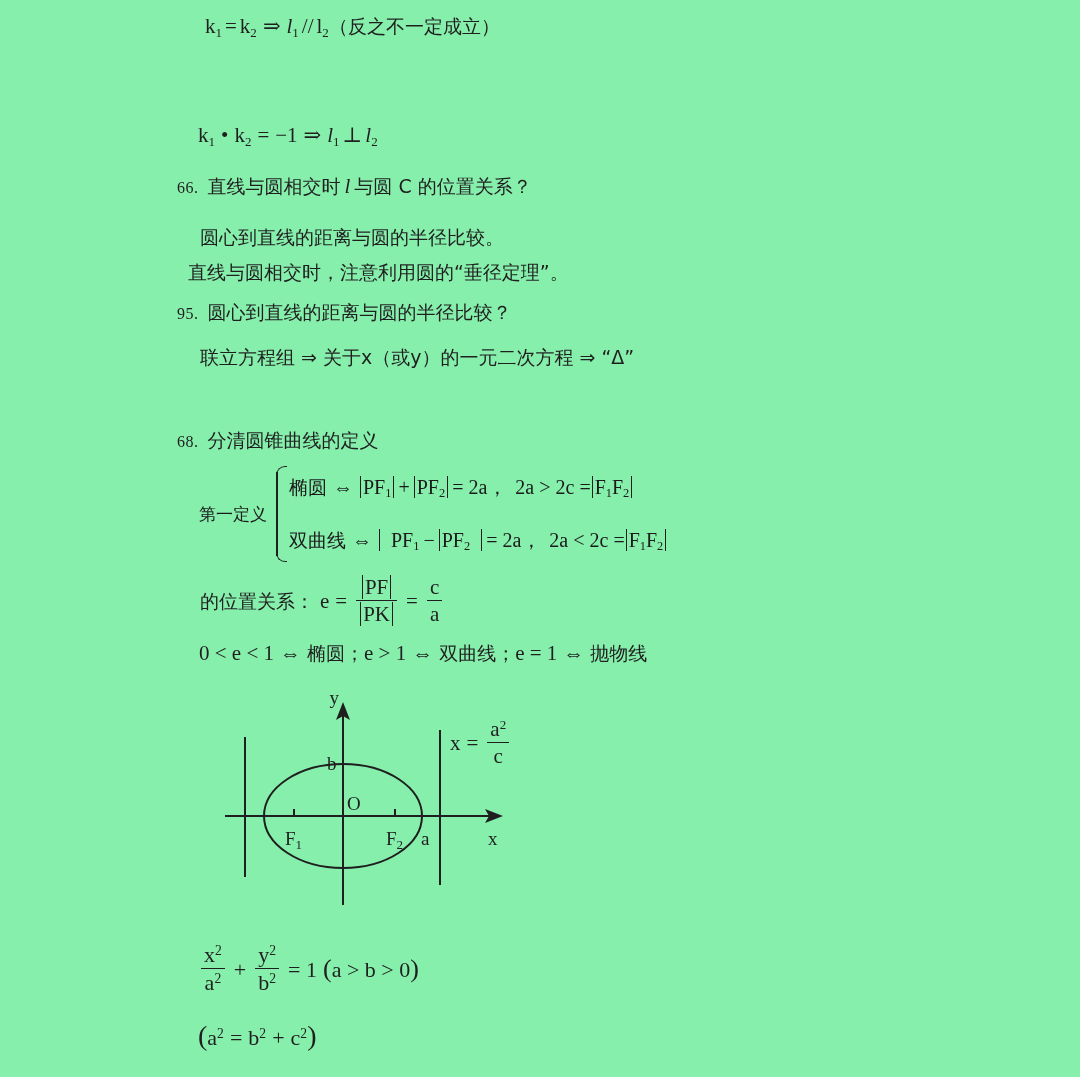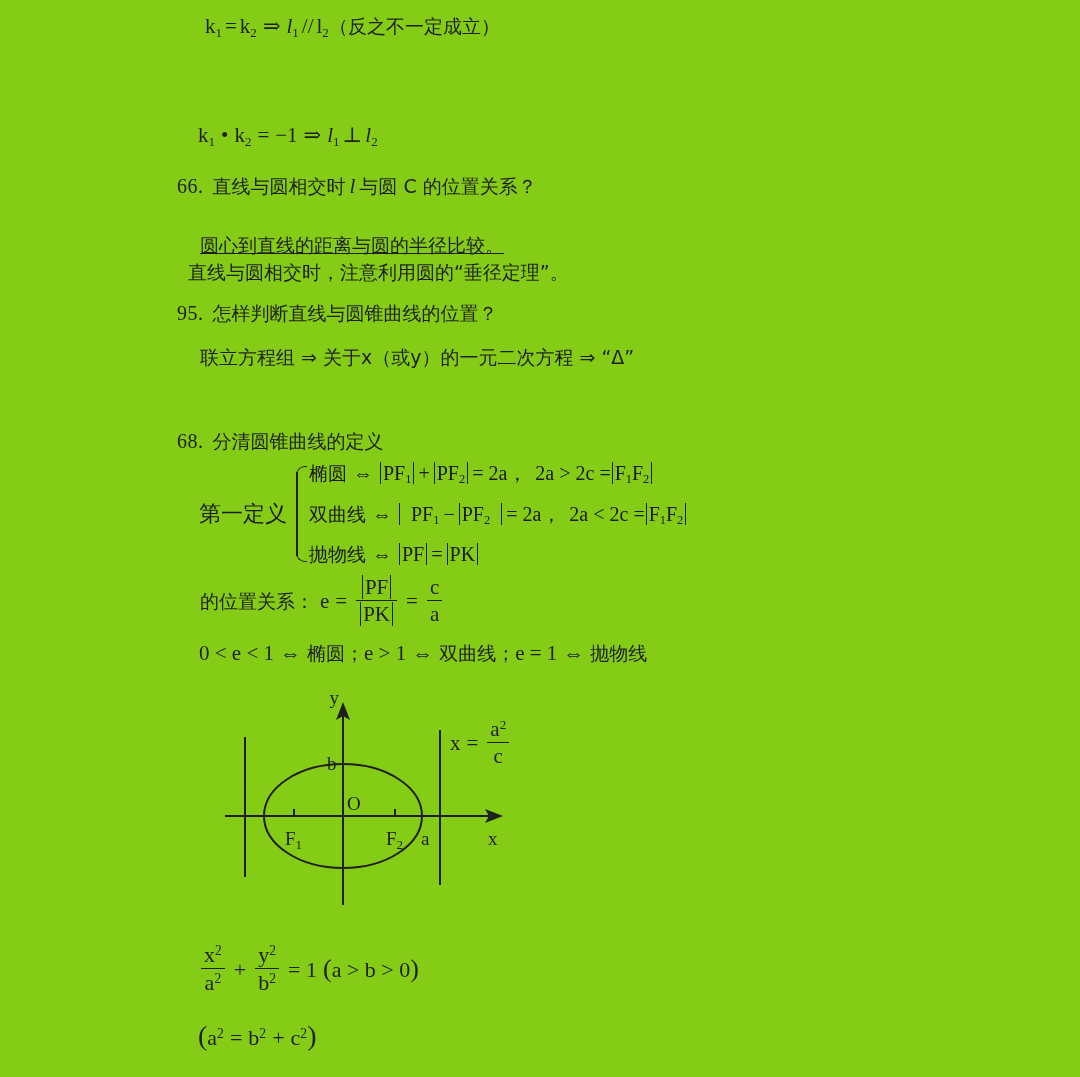--- a/index.html
+++ b/index.html
@@ -13,32 +13,32 @@
     height: 1077px;
     position: relative;
     font-family: "Liberation Serif", "DejaVu Serif", serif;
     color: #1a1a1a;
     overflow: hidden;
   }
   .page {
     position: relative;
     width: 1080px;
     height: 1077px;
-    background: #84cc16;
+    background: #86efac;
   }
 
   
   .line {
     position: absolute;
     white-space: nowrap;
     color: #1f1f1f;
     line-height: 1;
   }
   .q-num {
-    font-size: 20px;
+    font-size: 16px;
     letter-spacing: 0.5px;
   }
   .math {
     font-size: 21px;
     font-family: "Liberation Serif", "DejaVu Serif", serif;
   }
   .cn {
     font-family: "DejaVu Sans", "Liberation Sans", sans-serif;
     font-size: 19px;
   }
@@ -97,21 +97,21 @@
   }
 
   
   .brace-group {
     position: absolute;
     display: flex;
     align-items: center;
   }
   .brace-label {
     font-family: "DejaVu Sans", "Liberation Sans", sans-serif;
-    font-size: 22px;
+    font-size: 17px;
     white-space: nowrap;
     margin-right: 2px;
   }
   .brace-glyph {
     position: relative;
     width: 14px;
     align-self: stretch;
     margin-right: 6px;
   }
   .brace-glyph .spine {
@@ -139,21 +139,21 @@
   .brace-glyph .tip-b {
     bottom: 0;
     border-bottom: 1.6px solid #1f1f1f;
     border-bottom-left-radius: 9px;
     transform: translateX(4px);
   }
   .brace-rows {
     display: flex;
     flex-direction: column;
     justify-content: center;
-    gap: 14px;
+    gap: 26px;
   }
   .brace-row {
     white-space: nowrap;
     font-size: 20px;
   }
   .brace-row .rowlabel {
     font-family: "DejaVu Sans", "Liberation Sans", sans-serif;
     font-size: 19px;
   }
 
@@ -174,27 +174,27 @@
 
   <div class="line math" style="left:198px; top:125px;">
     k<sub>1</sub><span class="opw">•</span>k<sub>2</sub><span class="opw">=</span>−1<span class="opw">⇒</span><i class="var">l</i><sub>1</sub><span class="op">⊥</span><i class="var">l</i><sub>2</sub>
   </div>
 
   <div class="line" style="left:177px; top:176px;">
     <span class="q-num">66.</span>
     <span class="cn" style="margin-left:5px;">直线与圆相交时</span><span class="math" style="margin:0 4px;"><i class="var">l</i></span><span class="cn">与圆 C 的位置关系？</span>
   </div>
 
-  <div class="line cn" style="left:200px; top:236px;text-decoration:underline;">圆心到直线的距离与圆的半径比较。</div>
+  <div class="line cn" style="left:200px; top:228px;">圆心到直线的距离与圆的半径比较。</div>
 
   <div class="line cn" style="left:188px; top:263px;">直线与圆相交时，注意利用圆的“垂径定理”。</div>
 
   <div class="line" style="left:177px; top:303px;">
     <span class="q-num">95.</span>
-    <span class="cn" style="margin-left:5px;">怎样判断直线与圆锥曲线的位置？</span>
+    <span class="cn" style="margin-left:5px;">圆心到直线的距离与圆的半径比较？</span>
   </div>
 
   <div class="line cn" style="left:200px; top:348px;">联立方程组 ⇒ 关于x（或y）的一元二次方程 ⇒ “Δ”</div>
 
 
   <div class="line" style="left:177px; top:431px;">
     <span class="q-num">68.</span>
     <span class="cn" style="margin-left:5px;">分清圆锥曲线的定义</span>
   </div>
 
@@ -208,23 +208,20 @@
     <div class="brace-rows">
 
       <div class="brace-row">
         <span class="rowlabel">椭圆</span><span class="opw">⇔</span><span class="abs">PF<sub>1</sub></span><span class="op">+</span><span class="abs">PF<sub>2</sub></span><span class="op">= 2a，</span>&nbsp;<span>2a &gt; 2c =</span><span class="abs">F<sub>1</sub>F<sub>2</sub></span>
       </div>
 
       <div class="brace-row">
         <span class="rowlabel">双曲线</span><span class="opw">⇔</span><span class="absd"><span class="abs" style="border:none;padding:0;">PF<sub>1</sub></span><span class="op">−</span><span class="abs" style="border-right:none;padding-right:0;">PF<sub>2</sub></span></span><span class="op">= 2a，</span>&nbsp;<span>2a &lt; 2c =</span><span class="abs">F<sub>1</sub>F<sub>2</sub></span>
       </div>
 
-      <div class="brace-row">
-        <span class="rowlabel">抛物线</span><span class="opw">⇔</span><span class="abs">PF</span><span class="op">=</span><span class="abs">PK</span>
-      </div>
 
     </div>
   </div>
 
   <div class="line math" style="left:200px; top:578px;">
     <span class="cn">的位置关系：</span><span style="margin-left:6px;">e</span><span class="opw">=</span><span class="frac"><span class="num"><span class="abs">PF</span></span><span class="den"><span class="abs">PK</span></span></span><span class="opw">=</span><span class="frac"><span class="num">c</span><span class="den">a</span></span>
   </div>
 
   <div class="line math" style="left:199px; top:643px;">
     0 &lt; e &lt; 1<span class="opw">⇔</span><span class="cn">椭圆</span><span class="cn">；</span>e &gt; 1<span class="opw">⇔</span><span class="cn">双曲线</span><span class="cn">；</span>e = 1<span class="opw">⇔</span><span class="cn">抛物线</span>

